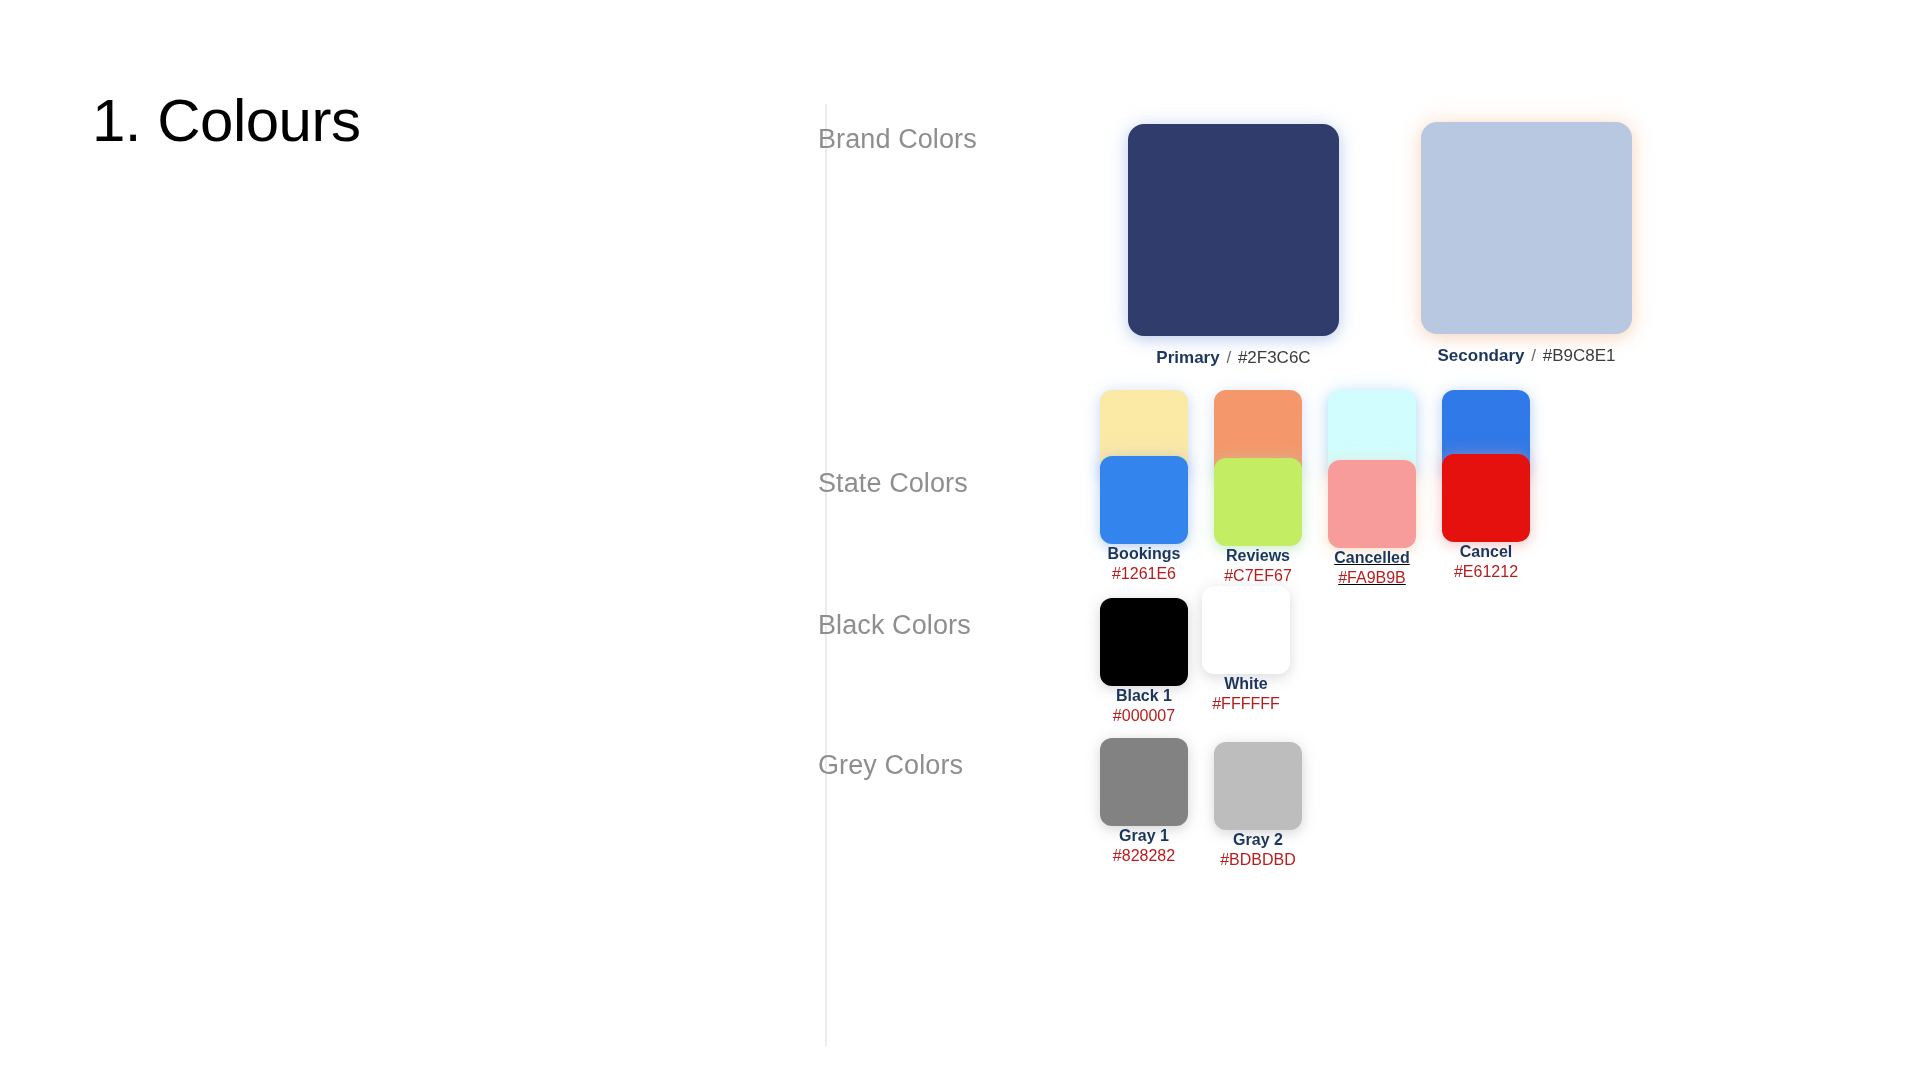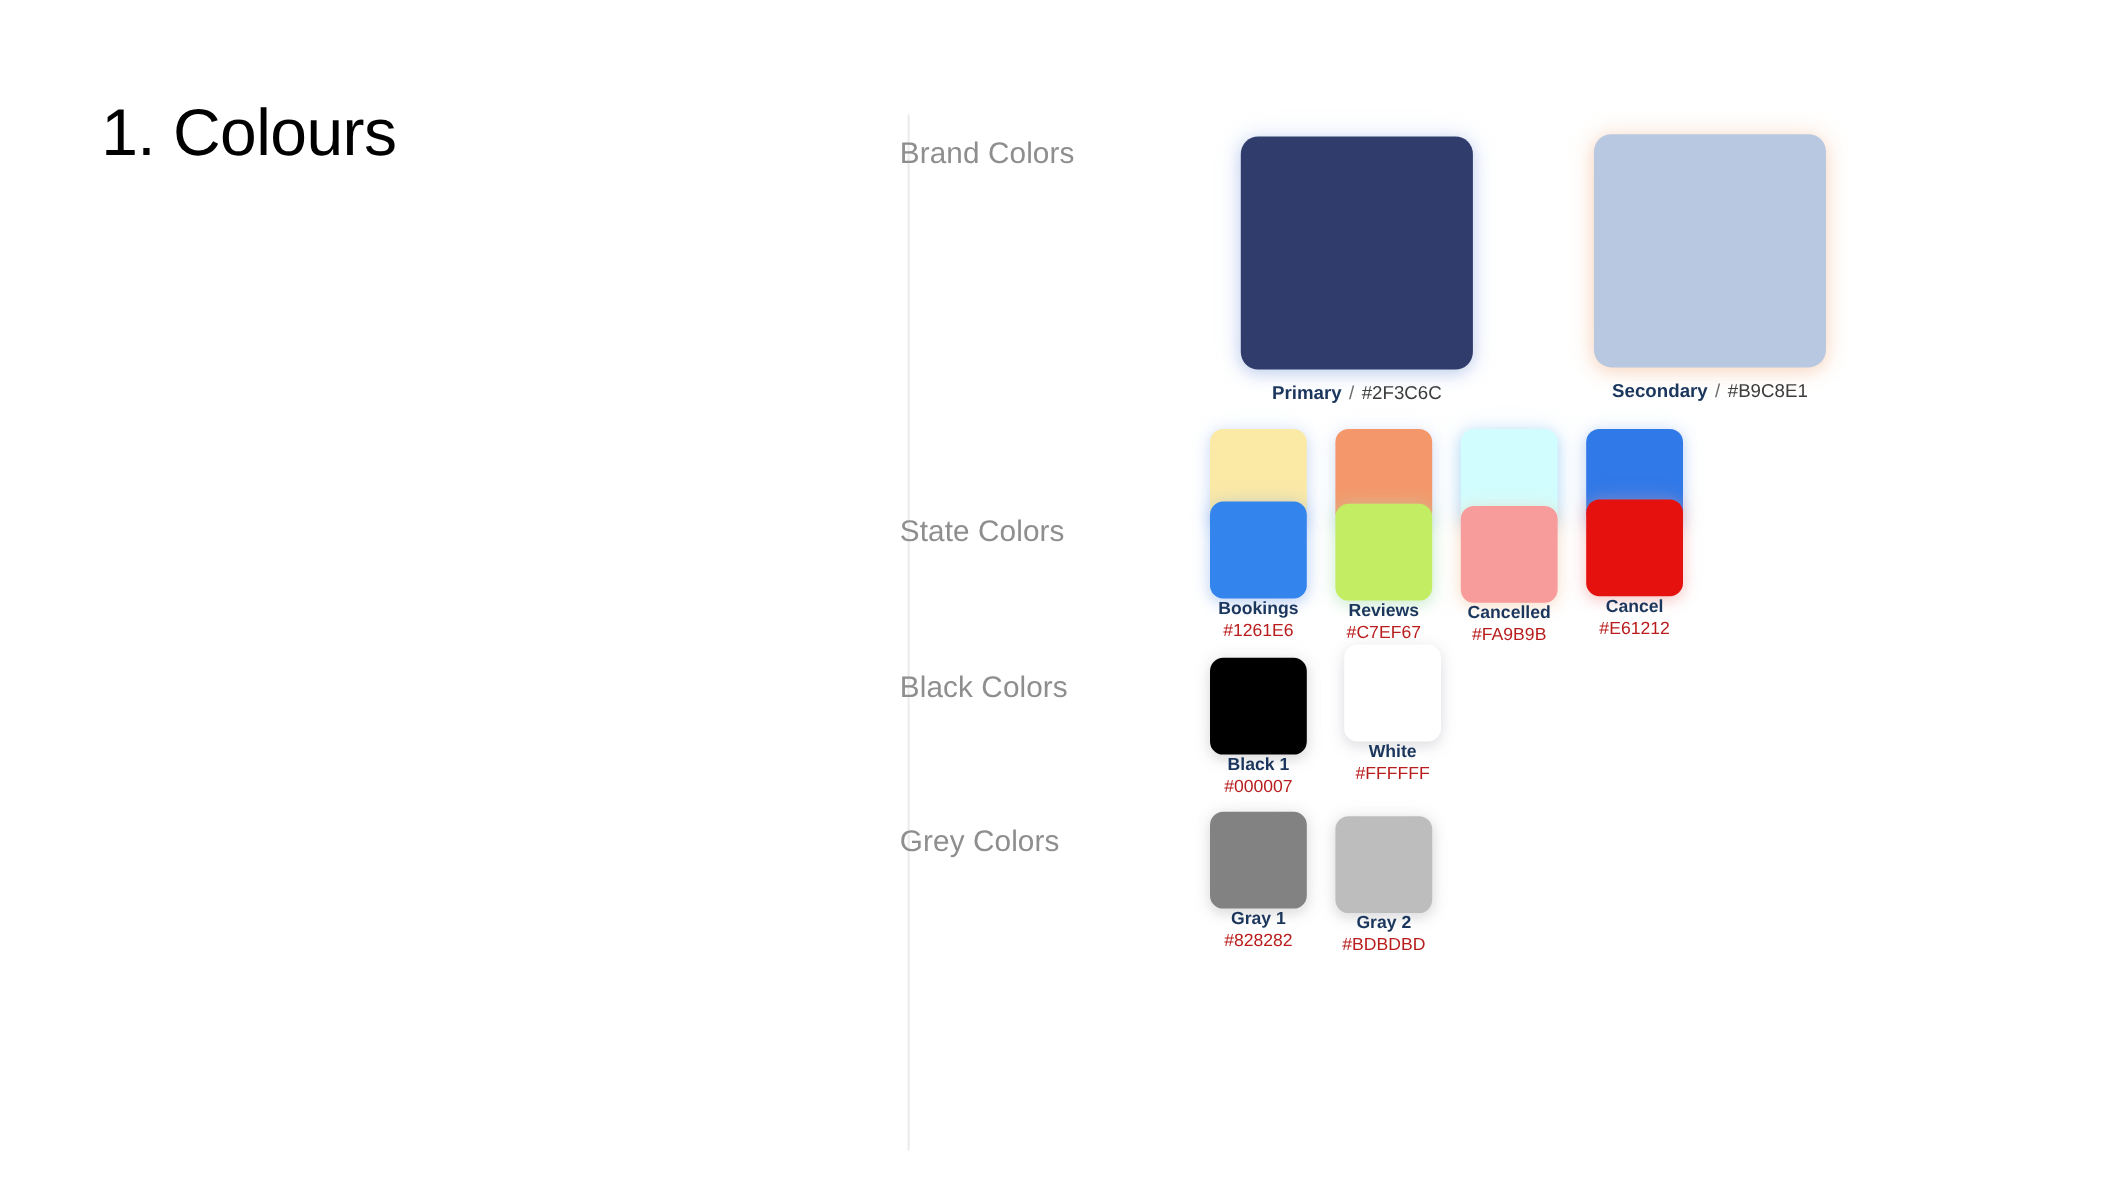--- a/index.html
+++ b/index.html
@@ -162,21 +162,21 @@
 
 <div id="title-block">
   <div id="title-line-2">1. Colours</div>
 </div>
 
 <div id="divider"></div>
 
 <div id="palette-panel">
     <div class="section" style="top: 124px;">
       <div class="section-label">Brand Colors</div>
-      <div class="swatch-row" style="top: 0px; gap: 110px; padding-left: 28px;">
+      <div class="swatch-row" style="top: 0px; gap: 82px; padding-left: 28px;">
         <div class="swatch-cell">
           <div class="chip large glow-cool" style="background: rgb(47, 60, 108);"></div>
           <div class="cap cap-inline"><span class="nm">Primary</span> <span class="sep">/</span> <span class="hx">#2F3C6C</span></div>
         </div>
         <div class="swatch-cell" style="margin-top: -2px;">
           <div class="chip large glow-warm" style="background: rgb(185, 200, 225);"></div>
           <div class="cap cap-inline"><span class="nm">Secondary</span> <span class="sep">/</span> <span class="hx">#B9C8E1</span></div>
         </div>
       </div>
       <div class="swatch-row" style="top: 266px; gap: 26px;">
@@ -216,39 +216,39 @@
             <div class="cap-hex">#1261E6</div>
           </div>
         </div>
         <div class="swatch-cell" style="margin-top: 2px;">
           <div class="chip small glow-green" style="background: rgb(195, 237, 98);"></div>
           <div class="cap cap-stack">
             <div class="cap-name">Reviews</div>
             <div class="cap-hex">#C7EF67</div>
           </div>
         </div>
-        <div class="swatch-cell" style="margin-top: 4px;">
+        <div class="swatch-cell" style="margin-top: 4px; text-decoration: underline;">
           <div class="chip small glow-pink" style="background: rgb(247, 155, 155);"></div>
           <div class="cap cap-stack">
             <div class="cap-name">Cancelled</div>
             <div class="cap-hex">#FA9B9B</div>
           </div>
         </div>
         <div class="swatch-cell" style="margin-top: -2px;">
           <div class="chip small glow-red" style="background: rgb(229, 17, 15);"></div>
           <div class="cap cap-stack">
             <div class="cap-name">Cancel</div>
             <div class="cap-hex">#E61212</div>
           </div>
         </div>
       </div>
     </div>
     <div class="section" style="top: 610px;">
       <div class="section-label">Black Colors</div>
-      <div class="swatch-row" style="top: -12px; gap: 34px;">
+      <div class="swatch-row" style="top: -12px; gap: 14px;">
         <div class="swatch-cell">
           <div class="chip small glow-neutral" style="background: rgb(0, 0, 0);"></div>
           <div class="cap cap-stack">
             <div class="cap-name">Black 1</div>
             <div class="cap-hex">#000007</div>
           </div>
         </div>
         <div class="swatch-cell" style="margin-top: -12px;">
           <div class="chip small glow-white" style="background: rgb(255, 255, 255);"></div>
           <div class="cap cap-stack">

